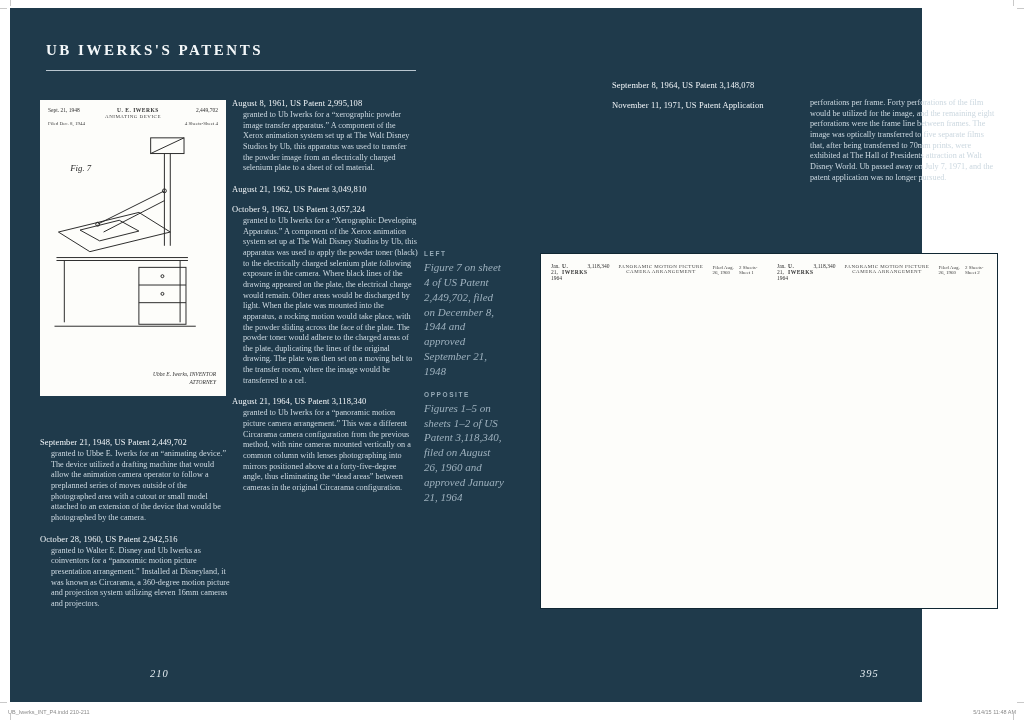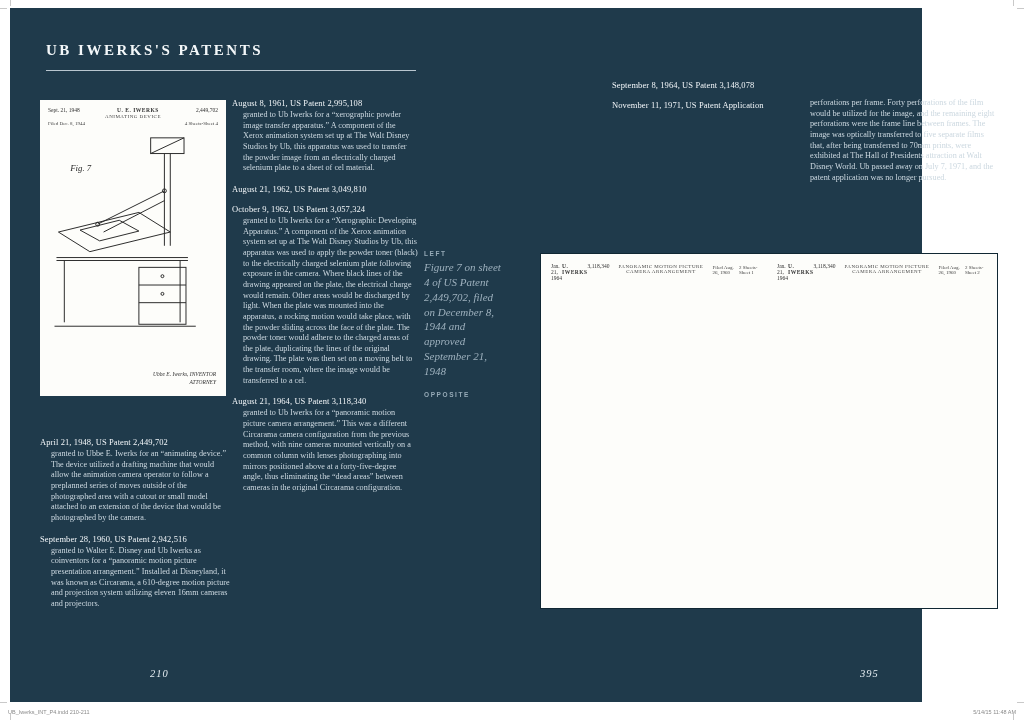--- a/index.html
+++ b/index.html
@@ -159,26 +159,26 @@
       <line x1="6" y1="200" x2="150" y2="200"></line>
     </svg>
     <div class="lf-sig">
       <div><span>Ubbe E. Iwerks,</span> <span>INVENTOR</span></div>
       <div>ATTORNEY</div>
     </div>
   </div>
 
   <div class="col col-left">
     <div class="entry">
-      <h4>April 21, 1948, US Patent 2,449,702</h4>
+      <h4>September 21, 1948, US Patent 2,449,702</h4>
       <p>granted to Ubbe E. Iwerks for an “animating device.” The device utilized a drafting machine that would allow the animation camera operator to follow a preplanned series of moves outside of the photographed area with a cutout or small model attached to an extension of the device that would be photographed by the camera.</p>
     </div>
     <div class="entry">
-      <h4>September 28, 1960, US Patent 2,942,516</h4>
-      <p>granted to Walter E. Disney and Ub Iwerks as coinventors for a “panoramic motion picture presentation arrangement.” Installed at Disneyland, it was known as Circarama, a 610-degree motion picture and projection system utilizing eleven 16mm cameras and projectors.</p>
+      <h4>October 28, 1960, US Patent 2,942,516</h4>
+      <p>granted to Walter E. Disney and Ub Iwerks as coinventors for a “panoramic motion picture presentation arrangement.” Installed at Disneyland, it was known as Circarama, a 360-degree motion picture and projection system utilizing eleven 16mm cameras and projectors.</p>
     </div>
   </div>
 
   <div class="col col-mid">
     <div class="entry">
       <h4>August 8, 1961, US Patent 2,995,108</h4>
       <p>granted to Ub Iwerks for a “xerographic powder image transfer apparatus.” A component of the Xerox animation system set up at The Walt Disney Studios by Ub, this apparatus was used to transfer the powder image from an electrically charged selenium plate to a sheet of cel material.</p>
     </div>
     <div class="entry">
       <h4>August 21, 1962, US Patent 3,049,810</h4>
@@ -190,20 +190,21 @@
     <div class="entry">
       <h4>August 21, 1964, US Patent 3,118,340</h4>
       <p>granted to Ub Iwerks for a “panoramic motion picture camera arrangement.” This was a different Circarama camera configuration from the previous method, with nine cameras mounted vertically on a common column with lenses photographing into mirrors positioned above at a forty-five-degree angle, thus eliminating the “dead areas” between cameras in the original Circarama configuration.</p>
     </div>
   </div>
 
   <div class="captions">
     <div class="cap-label">LEFT</div>
     <div class="cap-text">Figure 7 on sheet 4 of US Patent 2,449,702, filed on December 8, 1944 and approved September 21, 1948</div>
     <div class="cap-label">OPPOSITE</div>
+    <div class="cap-text">Figures 1–5 on sheets 1–2 of US Patent 3,118,340, filed on August 26, 1960 and approved January 21, 1964</div>
   </div>
 
   <div class="col col-r1">
     <div class="entry">
       <h4>September 8, 1964, US Patent 3,148,078</h4>
     </div>
     <div class="entry">
       <h4>November 11, 1971, US Patent Application</h4>
     </div>
   </div>

